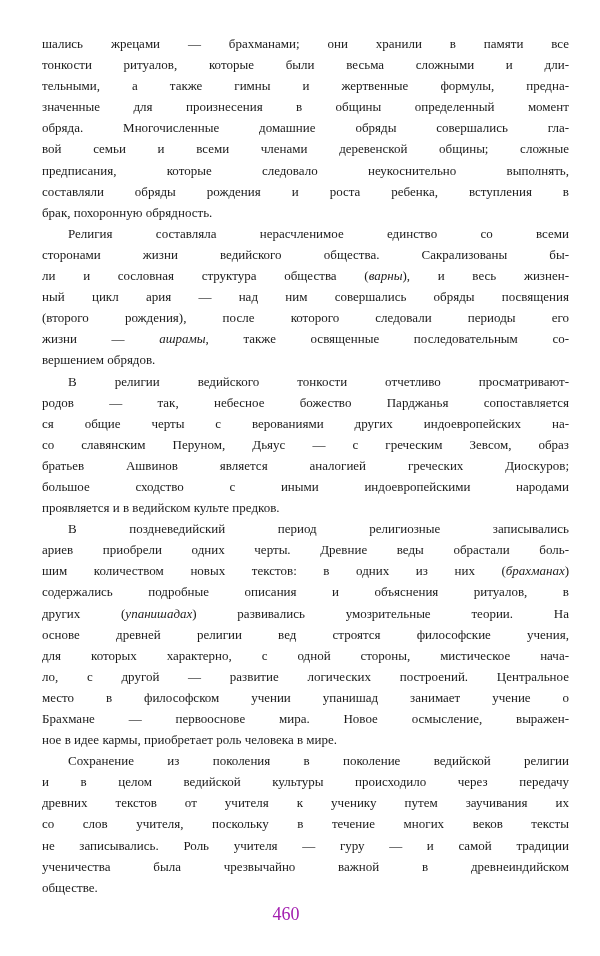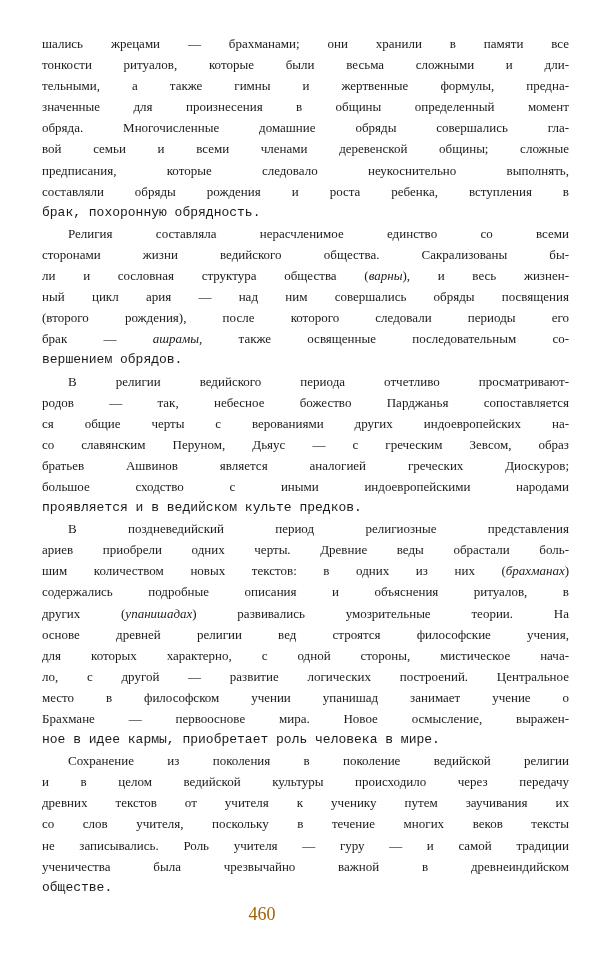--- a/index.html
+++ b/index.html
@@ -5,26 +5,26 @@
   html, body { margin: 0; padding: 0; background: #ffffff; }
   body { width: 600px; height: 956px; position: relative; overflow: hidden; }
   .page {
     position: absolute; left: 42px; top: 33px; width: 527px;
     font-family: "Liberation Serif", "DejaVu Serif", serif;
     font-size: 13px; line-height: 21.1px; color: #1a1a1a;
     text-align: justify; hyphens: manual;
   }
   .page p { margin: 0; text-align-last: left; }
   .line { display: block; text-align: justify; text-align-last: justify; white-space: nowrap; }
-  .line.last { text-align-last: left; font-family: Liberation Mono, monospace; }
+  .line.last { text-align-last: left; }
   .ind { padding-left: 26px; }
   em { font-style: italic; }
   .pagenum {
     position: absolute; left: 0; width: 524px; top: 904px; text-align: center;
-    font-family: "Liberation Serif", "DejaVu Serif", serif; font-size: 18px; color: #a16207;
+    font-family: "Liberation Serif", "DejaVu Serif", serif; font-size: 18px; color: #a21caf; padding-left: 24px;
   }
 </style>
 </head>
 <body>
 
 <div class="page">
 
   <p>
     <span class="line">шались жрецами — брахманами; они хранили в памяти все</span>
     <span class="line">тонкости ритуалов, которые были весьма сложными и дли-</span>
@@ -36,36 +36,36 @@
     <span class="line">составляли обряды рождения и роста ребенка, вступления в</span>
     <span class="line last">брак, похоронную обрядность.</span>
   </p>
 
   <p>
     <span class="line ind">Религия составляла нерасчленимое единство со всеми</span>
     <span class="line">сторонами жизни ведийского общества. Сакрализованы бы-</span>
     <span class="line"><span>ли и сословная структура общества (</span><em>варны</em><span>), и весь жизнен-</span></span>
     <span class="line">ный цикл ария — над ним совершались обряды посвящения</span>
     <span class="line">(второго рождения), после которого следовали периоды его</span>
-    <span class="line"><span>брак — </span><em>ашрамы</em><span>, также освященные последовательным со-</span></span>
+    <span class="line"><span>жизни — </span><em>ашрамы</em><span>, также освященные последовательным со-</span></span>
     <span class="line last">вершением обрядов.</span>
   </p>
 
   <p>
-    <span class="line ind">В религии ведийского периода отчетливо просматривают-</span>
+    <span class="line ind">В религии ведийского тонкости отчетливо просматривают-</span>
     <span class="line">родов — так, небесное божество Парджанья сопоставляется</span>
     <span class="line">ся общие черты с верованиями других индоевропейских на-</span>
     <span class="line">со славянским Перуном, Дьяус — с греческим Зевсом, образ</span>
     <span class="line">братьев Ашвинов является аналогией греческих Диоскуров;</span>
     <span class="line">большое сходство с иными индоевропейскими народами</span>
     <span class="line last">проявляется и в ведийском культе предков.</span>
   </p>
 
   <p>
-    <span class="line ind">В поздневедийский период религиозные представления</span>
+    <span class="line ind">В поздневедийский период религиозные записывались</span>
     <span class="line">ариев приобрели одних черты. Древние веды обрастали боль-</span>
     <span class="line"><span>шим количеством новых текстов: в одних из них (</span><em>брахманах</em><span>)</span></span>
     <span class="line">содержались подробные описания и объяснения ритуалов, в</span>
     <span class="line"><span>других (</span><em>упанишадах</em><span>) развивались умозрительные теории. На</span></span>
     <span class="line">основе древней религии вед строятся философские учения,</span>
     <span class="line">для которых характерно, с одной стороны, мистическое нача-</span>
     <span class="line">ло, с другой — развитие логических построений. Центральное</span>
     <span class="line">место в философском учении упанишад занимает учение о</span>
     <span class="line">Брахмане — первооснове мира. Новое осмысление, выражен-</span>
     <span class="line last">ное в идее кармы, приобретает роль человека в мире.</span>

